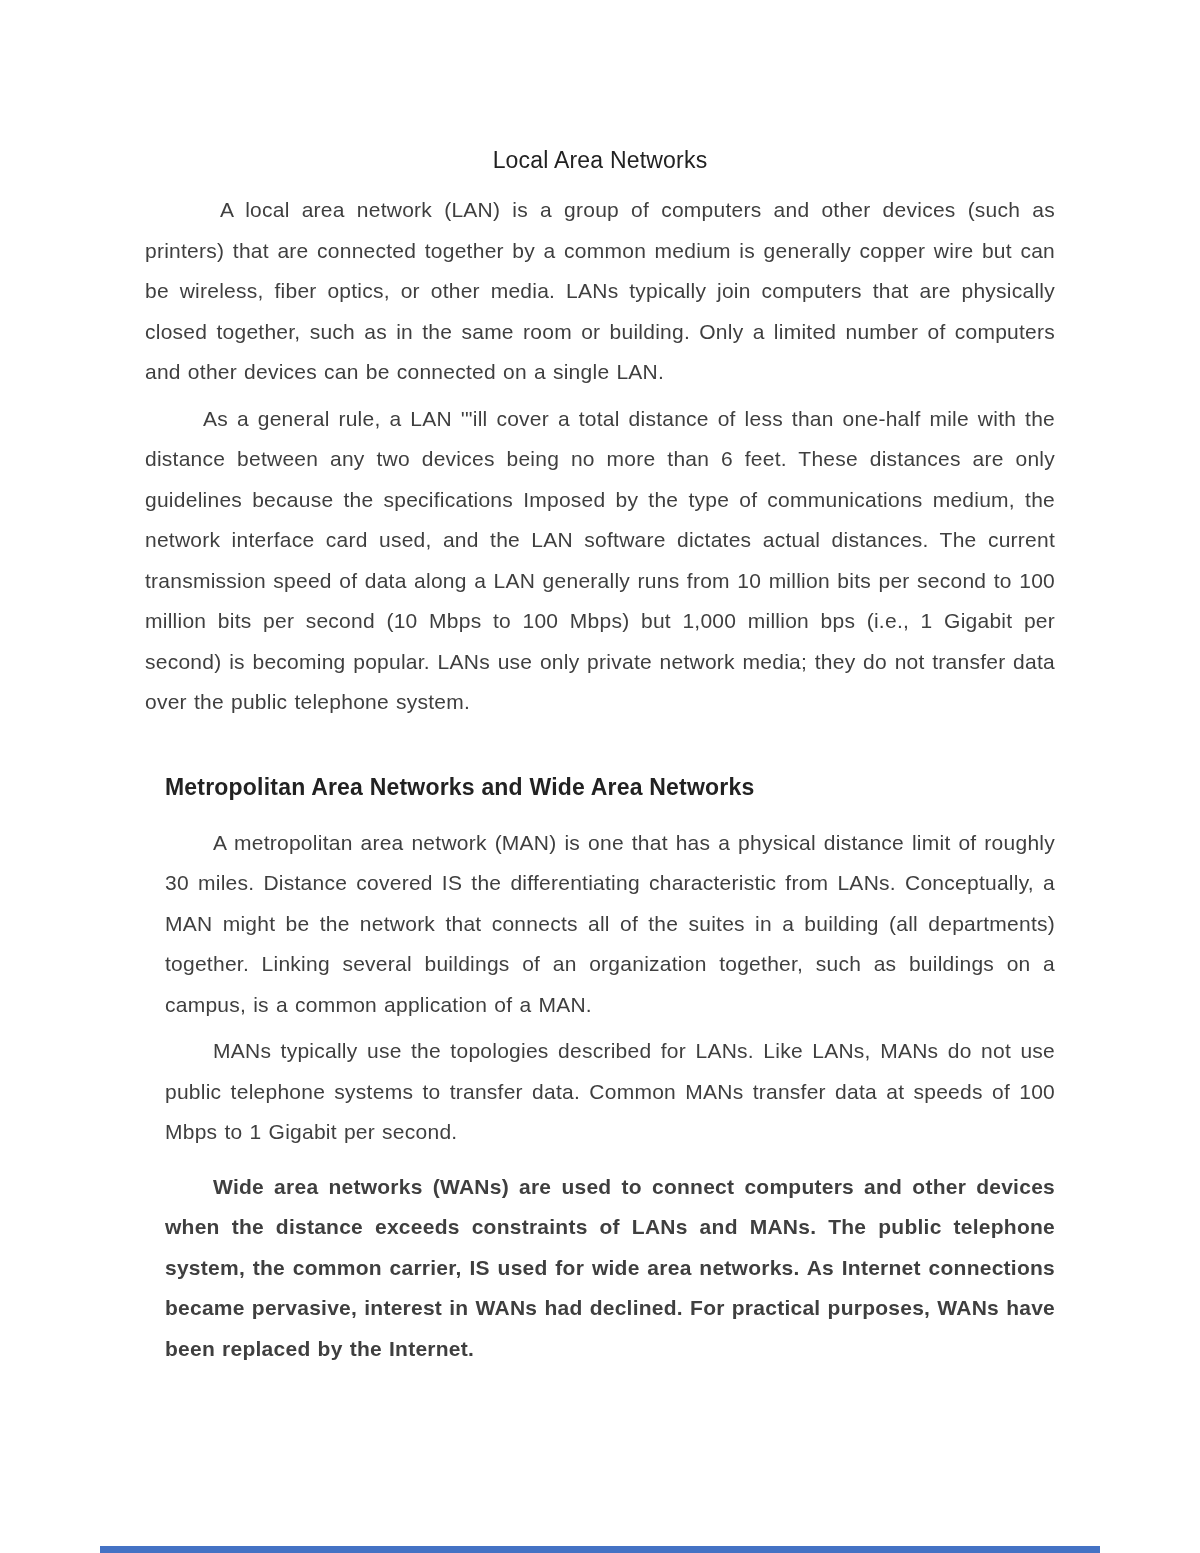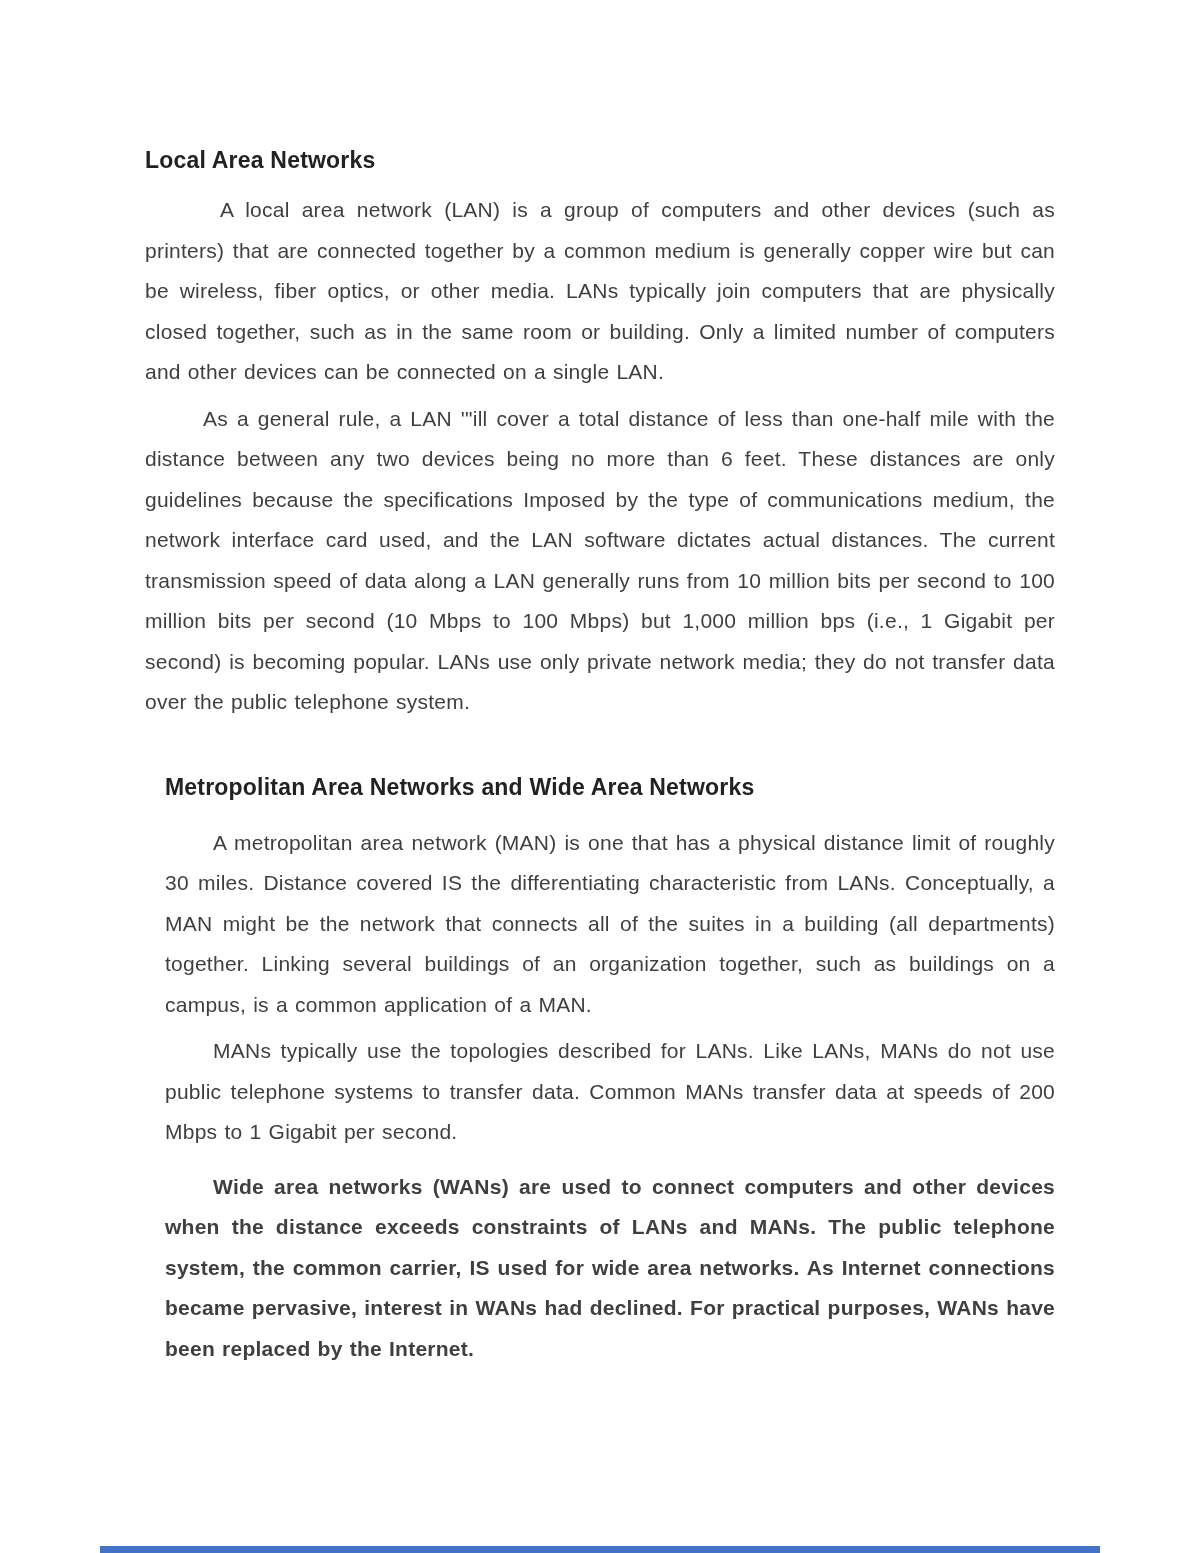--- a/index.html
+++ b/index.html
@@ -14,22 +14,23 @@
     background: #ffffff;
     font-family: "Liberation Sans", sans-serif;
     color: #3f3f3f;
     overflow: hidden;
   }
   .content {
     padding: 140px 145px 0 145px;
   }
   .doc-title {
     font-size: 23px;
-    font-weight: bold;
+    font-weight: normal;
     color: #222222;
+    text-align: center;
     margin: 0 0 10px 0;
     line-height: 40px;
     letter-spacing: 0.2px;
   }
   p.body-para {
     font-size: 21px;
     line-height: 40.5px;
     text-align: justify;
     margin: 0 0 6px 0;
     text-indent: 58px;
@@ -75,20 +76,20 @@
 
     <section class="sec sec-1">
       <h1 class="doc-title">Local Area Networks</h1>
       <p class="body-para">A local area network (LAN) is a group of computers and other devices (such as printers) that are connected together by a common medium is generally copper wire but can be wireless, fiber optics, or other media. LANs typically join computers that are physically closed together, such as in the same room or building. Only a limited number of computers and other devices can be connected on a single LAN.</p>
       <p class="body-para">As a general rule, a LAN '"ill cover a total distance of less than one-half mile with the distance between any two devices being no more than 6 feet. These distances are only guidelines because the specifications Imposed by the type of communications medium, the network interface card used, and the LAN software dictates actual distances. The current transmission speed of data along a LAN generally runs from 10 million bits per second to 100 million bits per second (10 Mbps to 100 Mbps) but 1,000 million bps (i.e., 1 Gigabit per second) is becoming popular. LANs use only private network media; they do not transfer data over the public telephone system.</p>
     </section>
 
     <section class="sec sec-2">
       <h2 class="sec-title">Metropolitan Area Networks and Wide Area Networks</h2>
       <p class="body-para">A metropolitan area network (MAN) is one that has a physical distance limit of roughly 30 miles. Distance covered IS the differentiating characteristic from LANs. Conceptually, a MAN might be the network that connects all of the suites in a building (all departments) together. Linking several buildings of an organization together, such as buildings on a campus, is a common application of a MAN.</p>
-      <p class="body-para">MANs typically use the topologies described for LANs. Like LANs, MANs do not use public telephone systems to transfer data. Common MANs transfer data at speeds of 200 Mbps to 1 Gigabit per second.</p>
+      <p class="body-para">MANs typically use the topologies described for LANs. Like LANs, MANs do not use public telephone systems to transfer data. Common MANs transfer data at speeds of 100 Mbps to 1 Gigabit per second.</p>
       <p class="body-para gap-top">Wide area networks (WANs) are used to connect computers and other devices when the distance exceeds constraints of LANs and MANs. The public telephone system, the common carrier, IS used for wide area networks. As Internet connections became pervasive, interest in WANs had declined. For practical purposes, WANs have been replaced by the Internet.</p>
     </section>
 
   </div>
 
   <div class="footer-line"></div>
 </div>
 
 </body></html>

